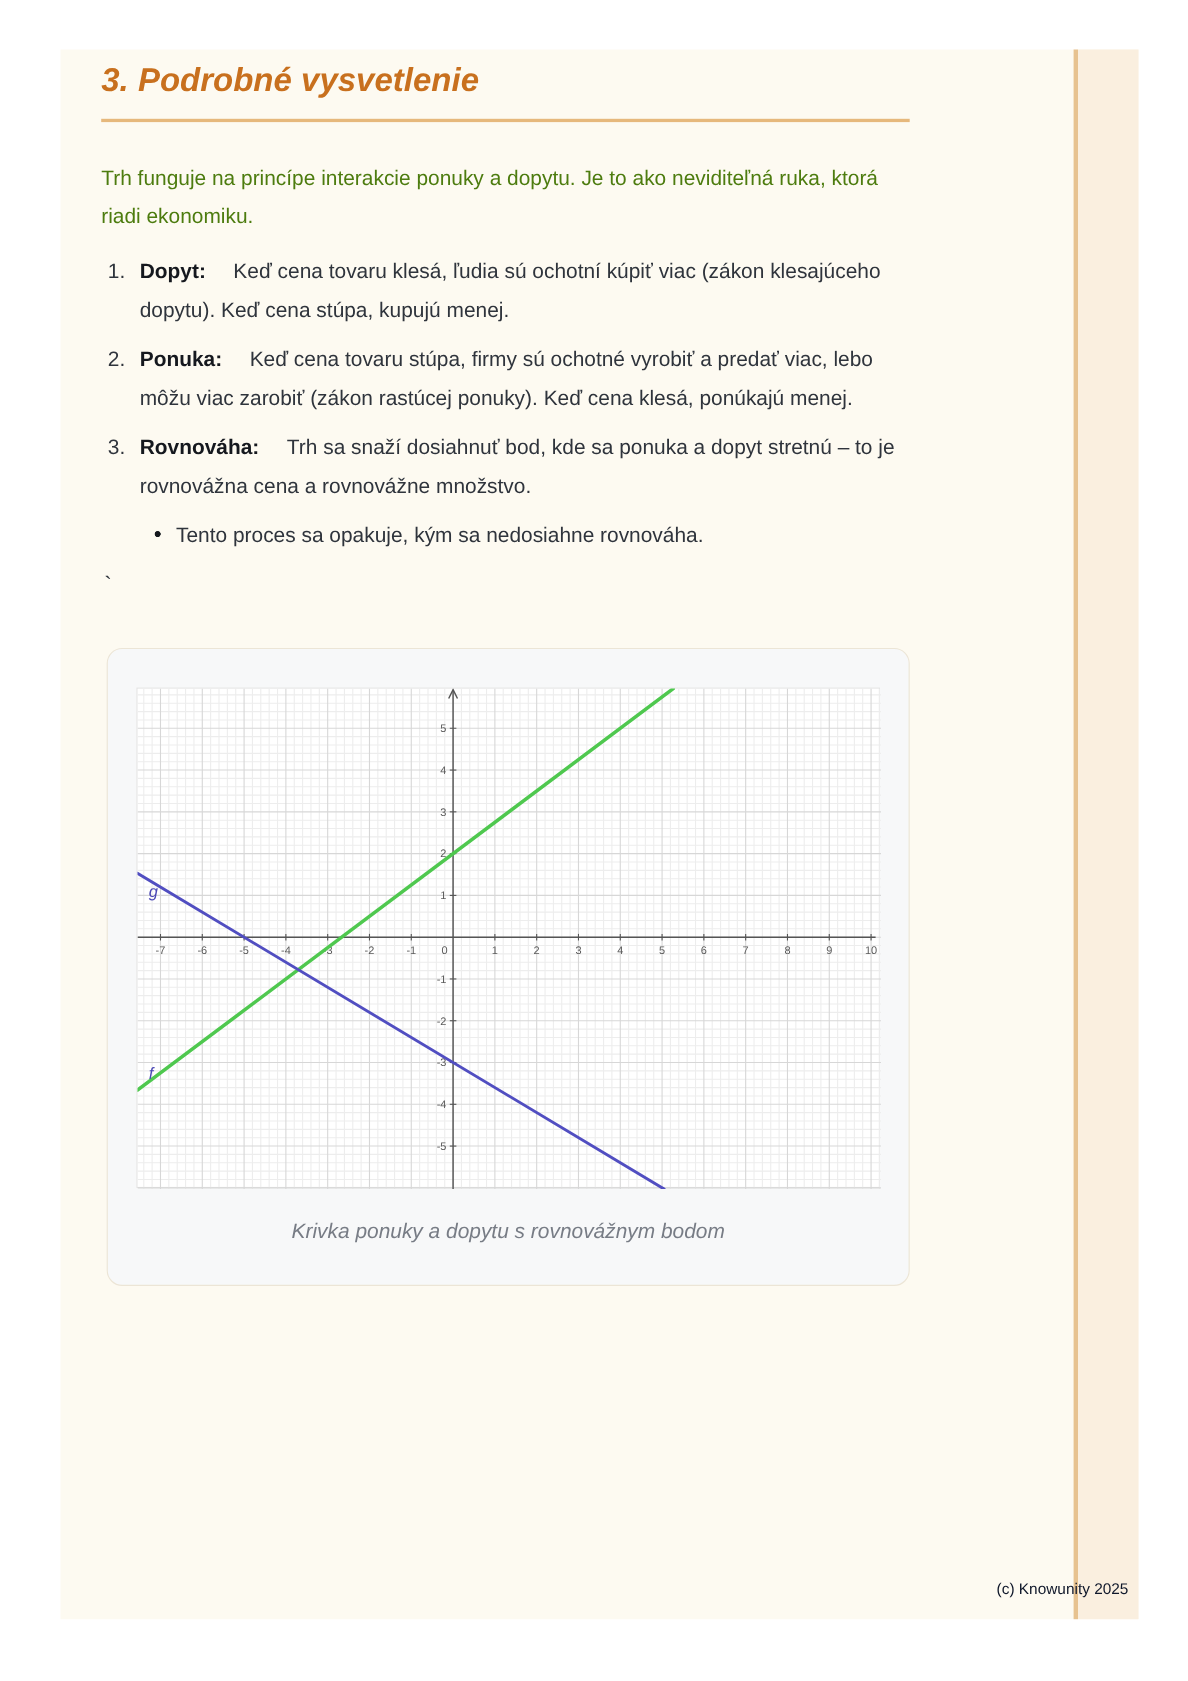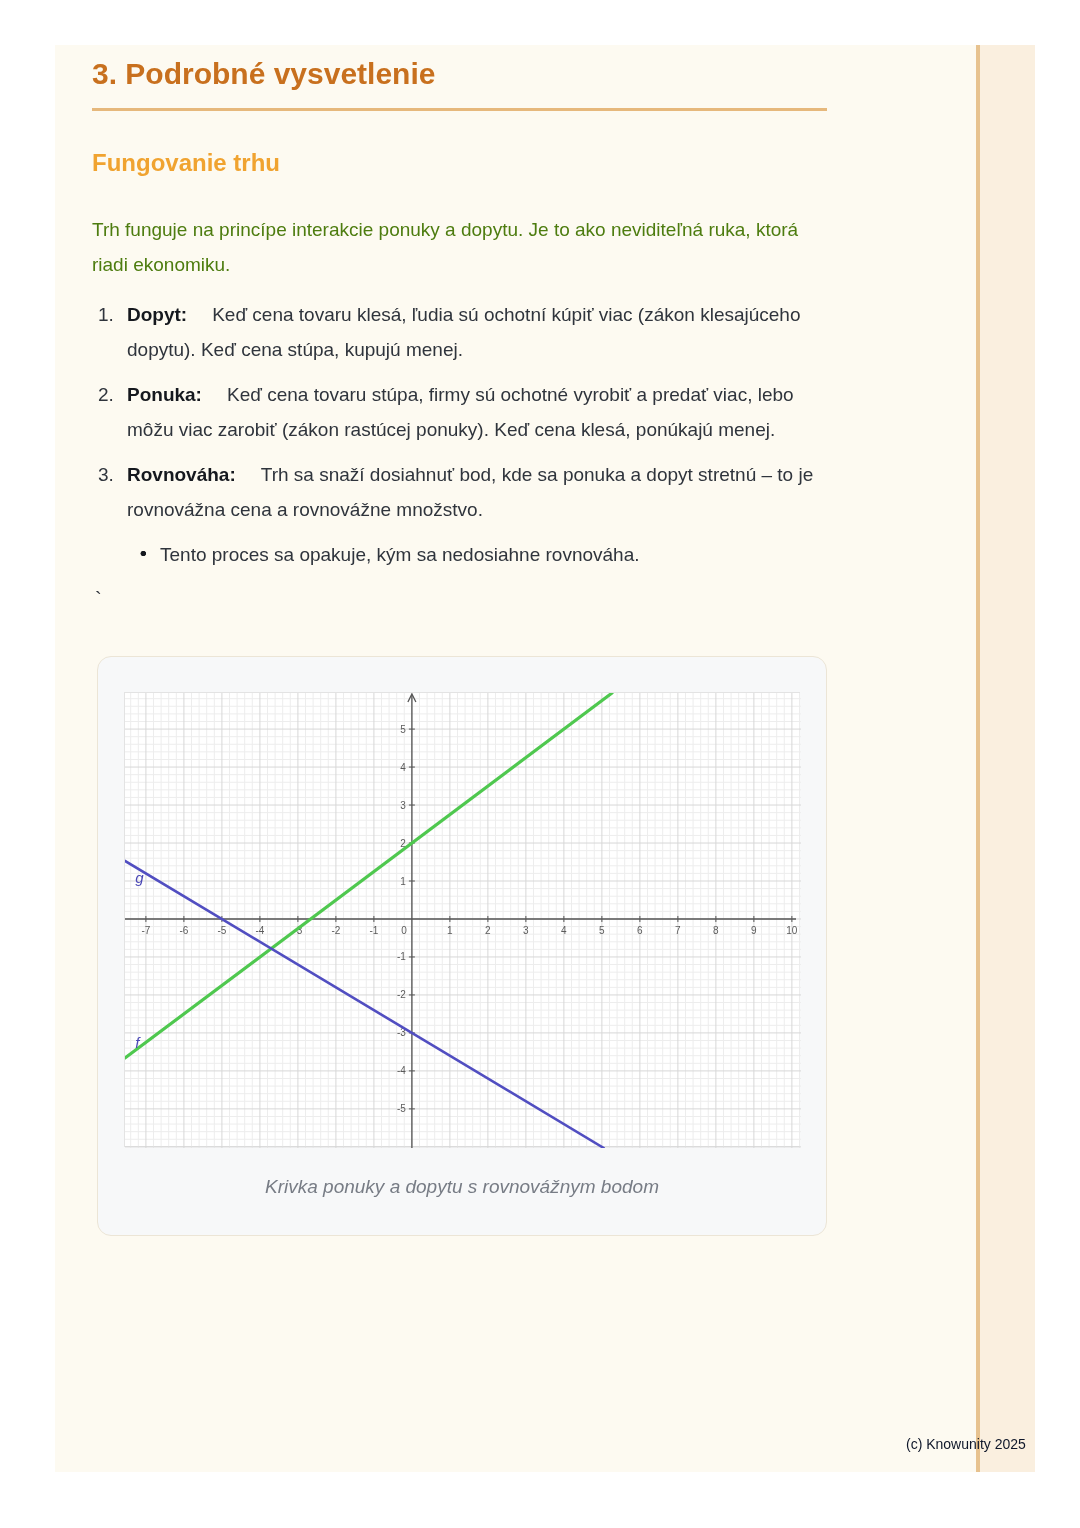--- a/index.html
+++ b/index.html
@@ -3,21 +3,21 @@
 <meta charset="utf-8">
 <style>
   html,body{margin:0;padding:0;background:#fff;}
   *{box-sizing:border-box;}
   .page{position:relative;width:1080px;height:1528px;background:#ffffff;
         font-family:"Liberation Sans",sans-serif;overflow:hidden;}
   .sheet{position:absolute;left:55px;top:45px;width:980px;height:1427px;background:#FDFAF1;}
   .edge-line{position:absolute;left:921px;top:0;width:4px;height:100%;background:#E7C28F;}
   .edge-stripe{position:absolute;left:925px;top:0;width:55px;height:100%;background:#FAEFDF;}
   .content{position:absolute;left:37px;top:11px;width:750px;}
-  h1.title{margin:0;font-size:30px;line-height:36px;font-weight:bold;color:#C8701E;letter-spacing:0;}
+  h1.title{margin:0;font-size:30px;line-height:36px;font-weight:bold;color:#C8701E;letter-spacing:0;font-style:italic;}
   .divider{margin-top:16px;width:735px;height:3px;background:#E6B87C;border:none;}
   h2.subtitle{margin:37px 0 0 0;font-size:24px;line-height:30px;font-weight:bold;color:#F0A330;}
   p.intro{margin:34px 0 0 0;width:740px;font-size:19px;line-height:35px;color:#4d7c0f;}
   ol.nlist{margin:15px 0 0 0;padding:0;list-style:none;width:745px;}
   ol.nlist>li{position:relative;padding-left:35px;margin-bottom:10px;
               font-size:19px;line-height:35px;color:#2F343C;}
   .num{position:absolute;left:6px;top:0;color:#2F343C;}
   .li-label{font-weight:bold;color:#15181E;padding-right:25px;}
   ul.blist{margin:2px 0 0 0;padding:0;list-style:none;}
   ul.blist>li{position:relative;padding-left:33px;margin-top:8px;margin-bottom:10px;
@@ -36,21 +36,20 @@
 <body>
 
 <div class="page">
   <div class="sheet">
     <div class="edge-line"></div>
     <div class="edge-stripe"></div>
 
     <div class="content">
       <h1 class="title">3. Podrobné vysvetlenie</h1>
       <div class="divider"></div>
-      <h2 class="subtitle">Fungovanie trhu</h2>
 
       <p class="intro">Trh funguje na princípe interakcie ponuky a dopytu. Je to ako neviditeľná ruka, ktorá riadi ekonomiku.</p>
 
       <ol class="nlist">
         <li>
           <span class="num">1.</span><span class="li-label">Dopyt:</span><span>Keď cena tovaru klesá, ľudia sú ochotní kúpiť viac (zákon klesajúceho dopytu). Keď cena stúpa, kupujú menej.</span>
         </li>
         <li>
           <span class="num">2.</span><span class="li-label">Ponuka:</span><span>Keď cena tovaru stúpa, firmy sú ochotné vyrobiť a predať viac, lebo môžu viac zarobiť (zákon rastúcej ponuky). Keď cena klesá, ponúkajú menej.</span>
         </li>

